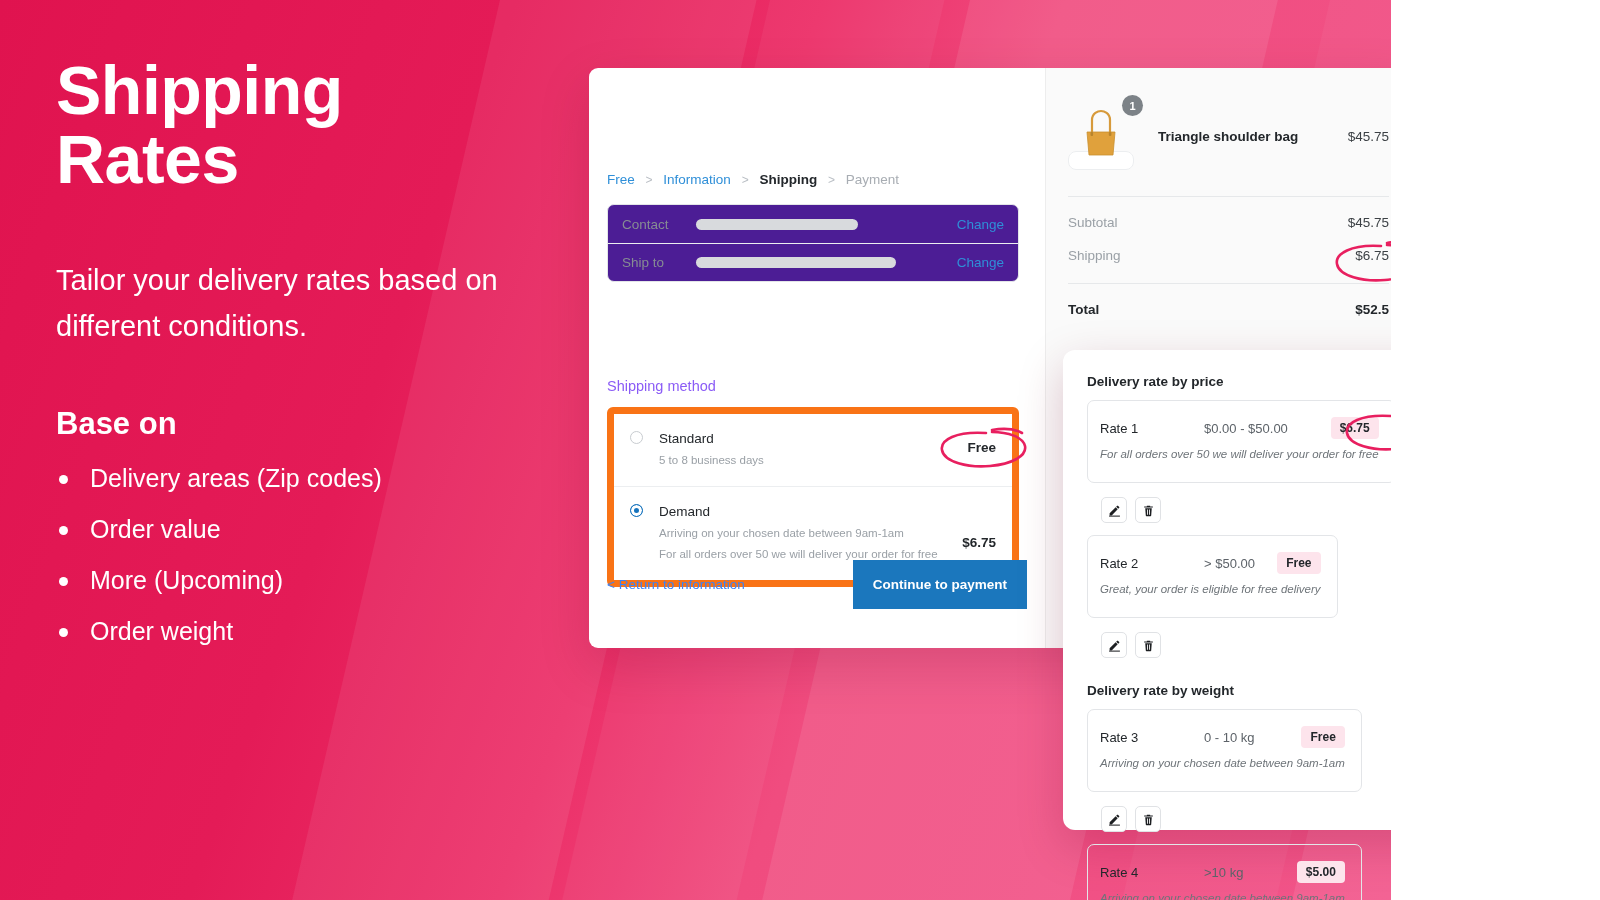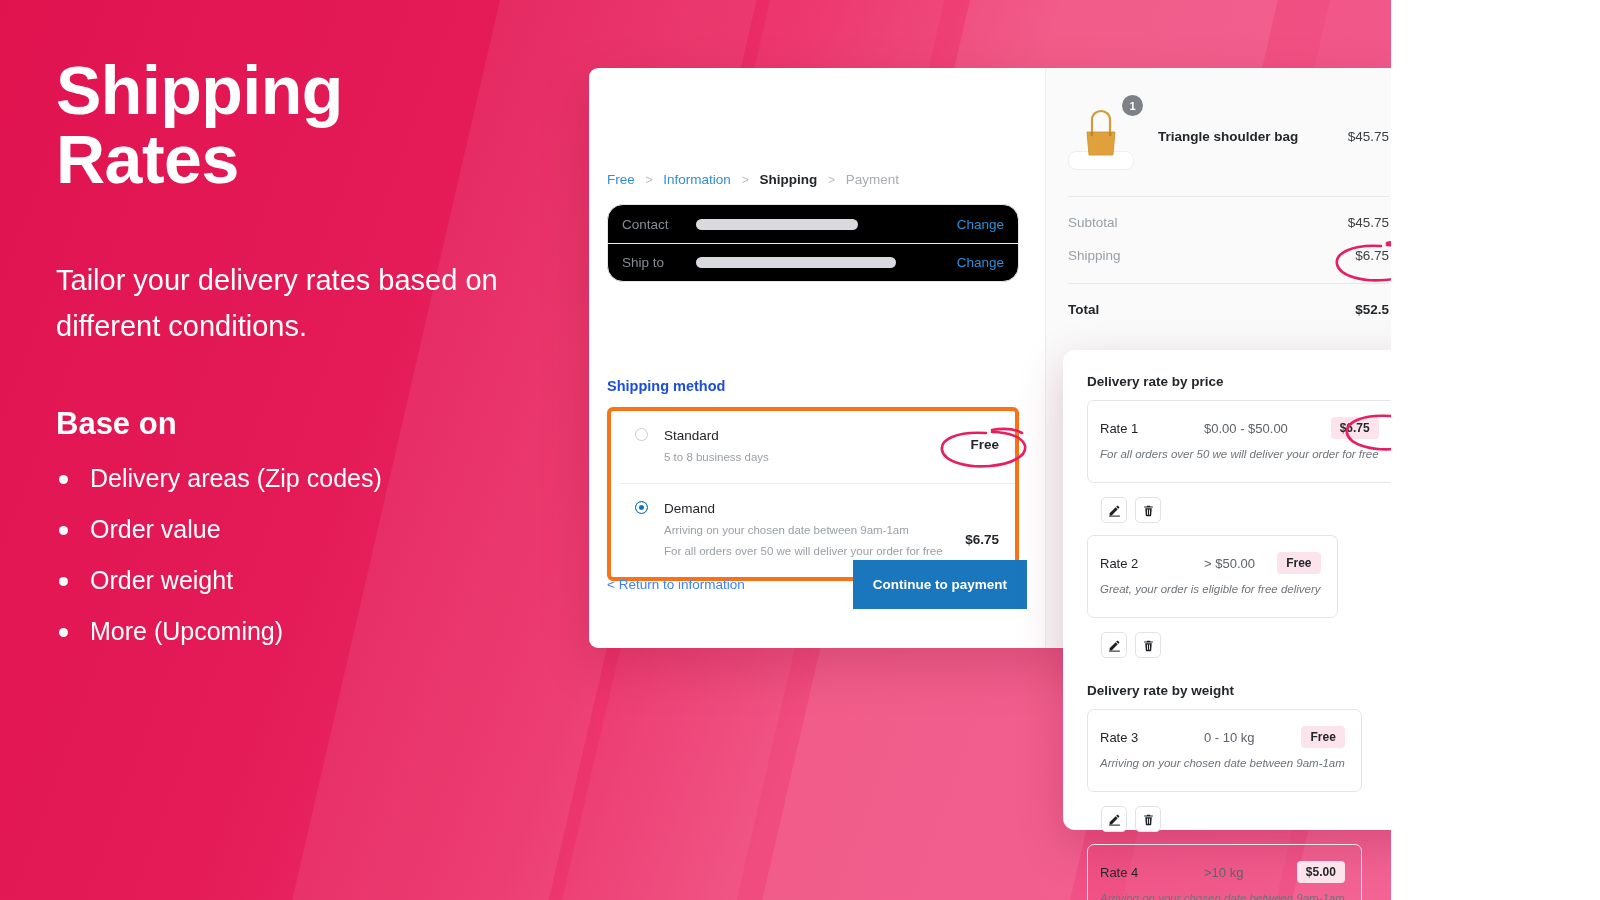--- a/index.html
+++ b/index.html
@@ -106,22 +106,22 @@
   .breadcrumb .crumb { color: #2f8fd8; }
   .breadcrumb .crumb.current { color: #23272b; font-weight: 700; }
   .breadcrumb .crumb.muted { color: #a8adb3; }
   .breadcrumb .sep { color: #b9bec4; margin: 0 7px; font-size: 12px; }
 
   .info-box {
     position: absolute;
     top: 136px; left: 18px;
     width: 412px;
     border: 1px solid #e3e5e8;
-    border-radius: 16px;
-    background: #000000;
+    border-radius: 7px;
+    background: #4c1d95;
   }
   .info-row {
     display: flex;
     align-items: center;
     height: 38px;
     padding: 0 14px;
   }
   .info-row + .info-row { border-top: 1px solid #eceef0; }
   .info-label {
     width: 74px;
@@ -138,32 +138,31 @@
   .info-change {
     margin-left: auto;
     font-size: 13.5px;
     color: #2f8fd8;
   }
 
   .ship-method-title {
     position: absolute;
     top: 310px; left: 18px;
     font-size: 14.5px;
-    font-weight: 700;
-    color: #1d4ed8;
+    font-weight: 400;
+    color: #8b5cf6;
   }
 
   .ship-box {
     position: absolute;
     top: 339px; left: 18px;
     width: 412px;
-    border: 4px solid #f97316;
+    border: 7px solid #f97316;
     border-radius: 6px;
     background: #fff;
-    padding-left: 8px;
   }
   .ship-opt {
     display: flex;
     align-items: flex-start;
     padding: 15px 16px 16px 16px;
     position: relative;
   }
   .ship-opt + .ship-opt { border-top: 1px solid #eceef0; }
   .radio {
     width: 13px; height: 13px;
@@ -382,25 +381,25 @@
       <li>
         <span class="bullet"></span>
         <span>Delivery areas  (Zip codes)</span>
       </li>
       <li>
         <span class="bullet"></span>
         <span>Order value</span>
       </li>
       <li>
         <span class="bullet"></span>
-        <span>Order weight</span>
+        <span>More (Upcoming)</span>
       </li>
       <li>
         <span class="bullet"></span>
-        <span>More (Upcoming)</span>
+        <span>Order weight</span>
       </li>
     </ul>
   </div>
 
   <div class="checkout">
 
     <div class="checkout-left">
 
       <div class="breadcrumb">
         <span class="crumb">Free</span>

